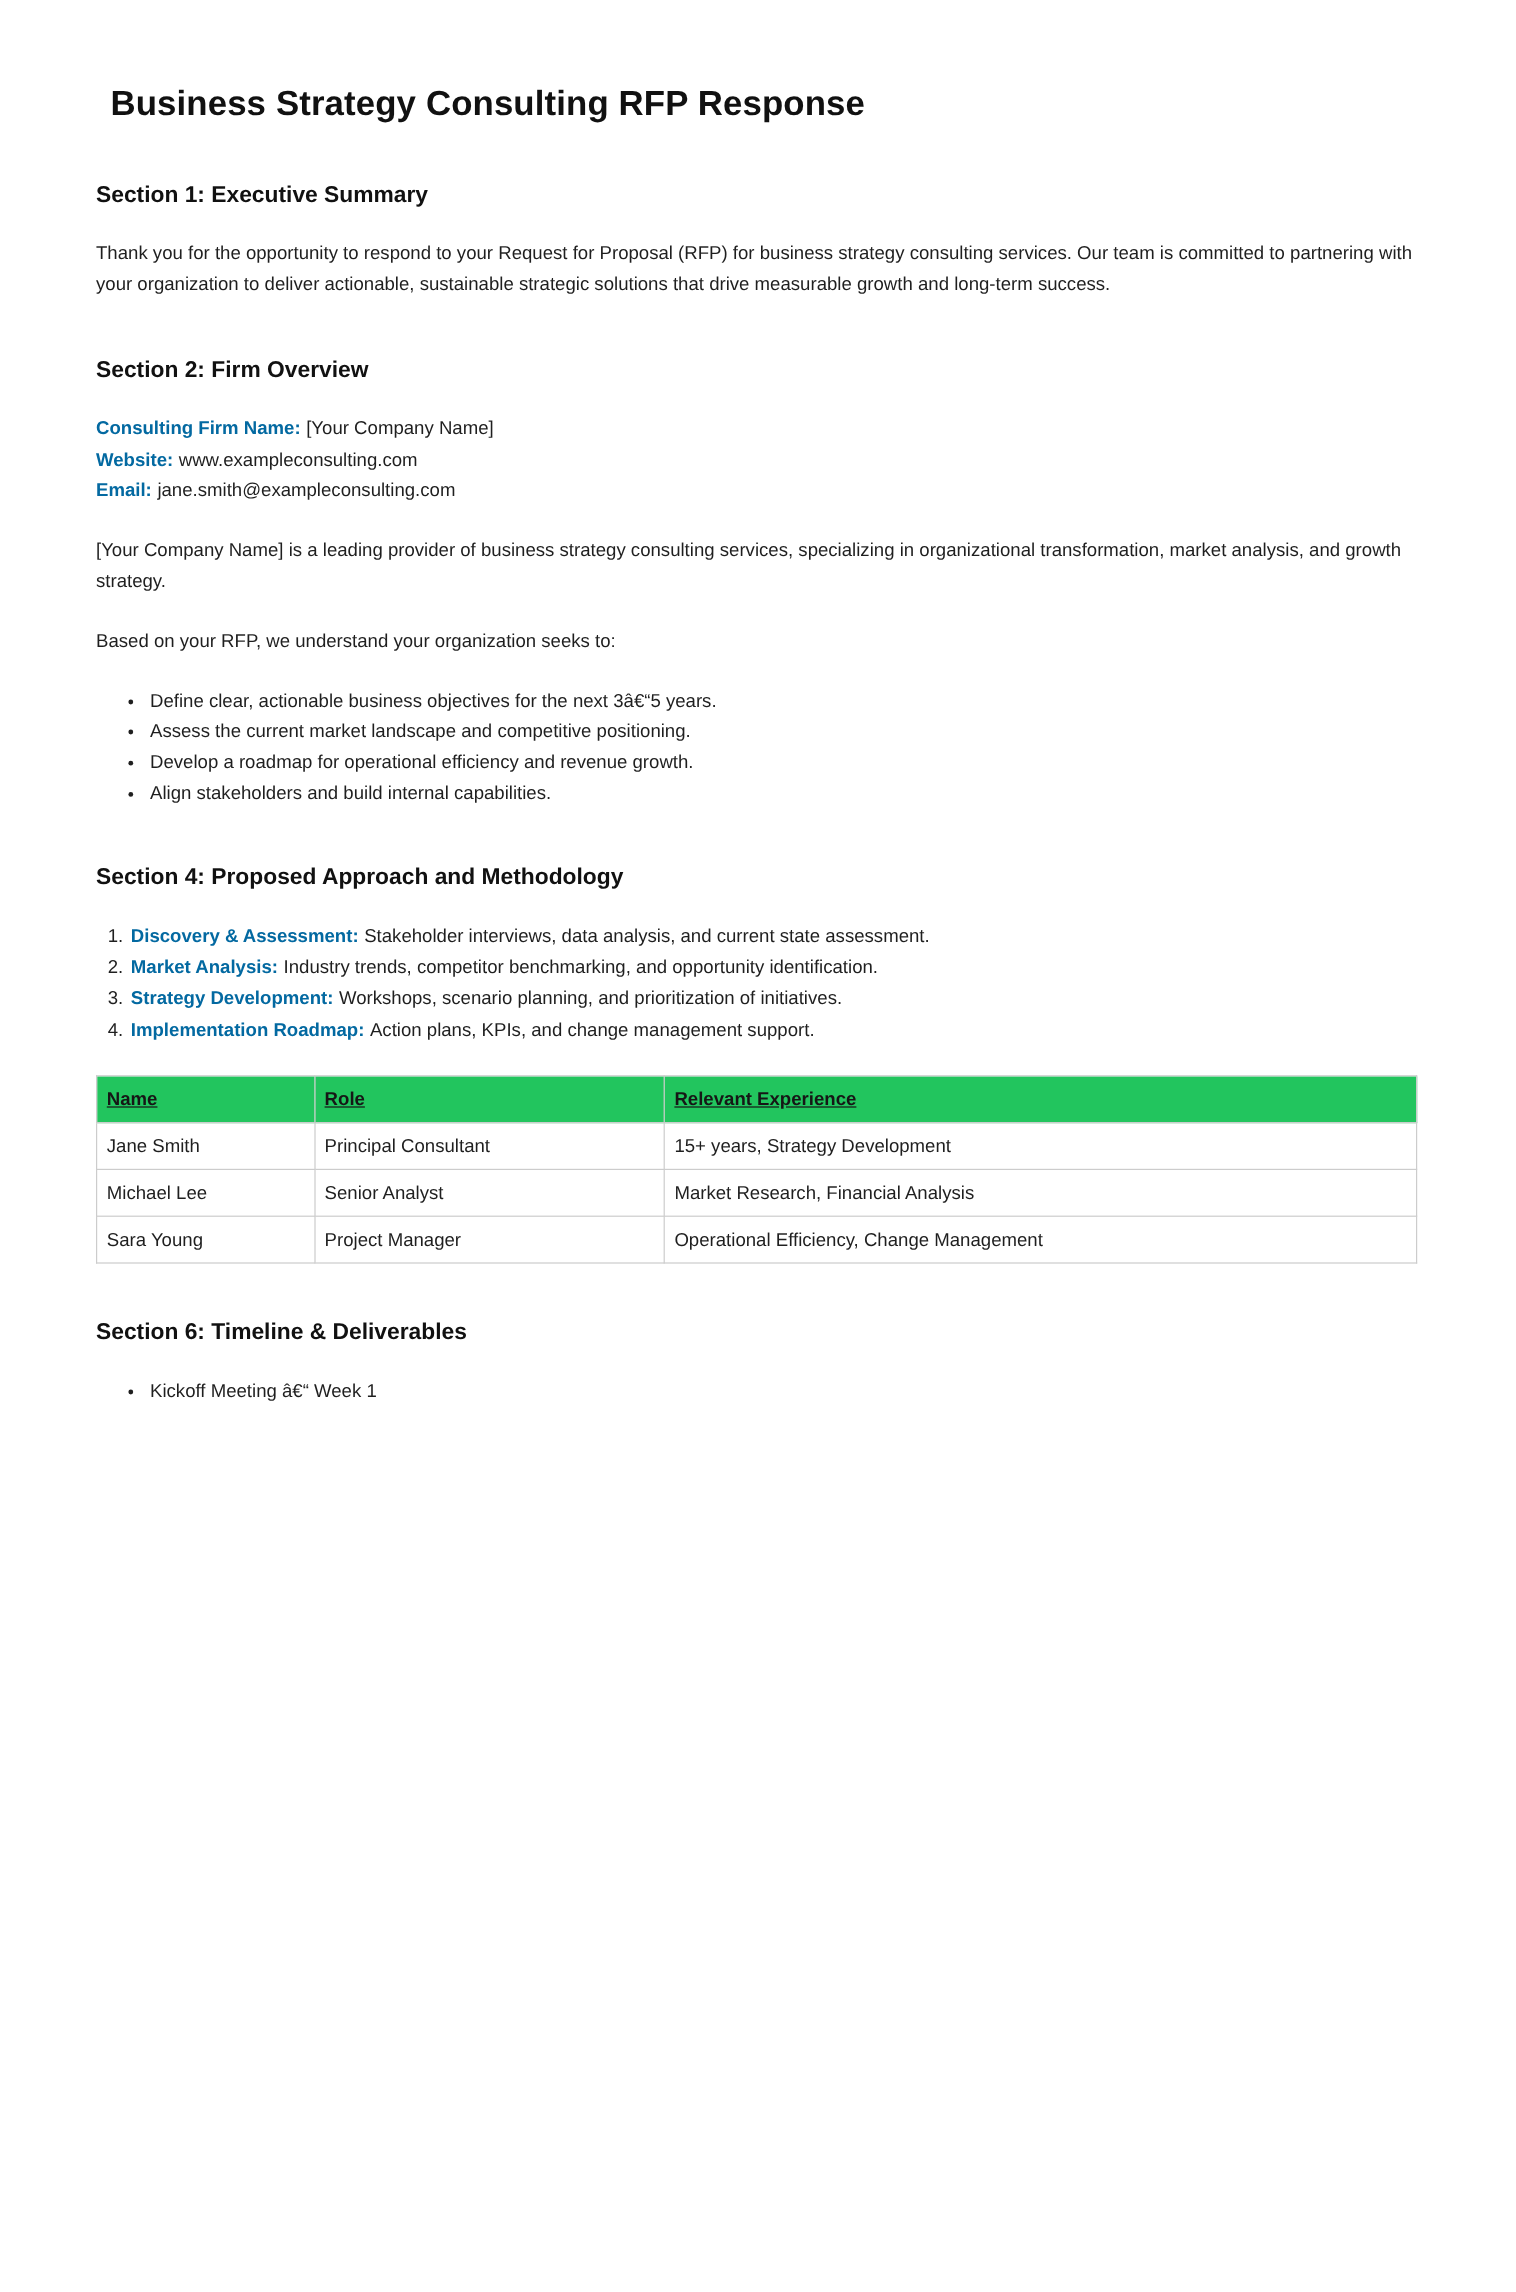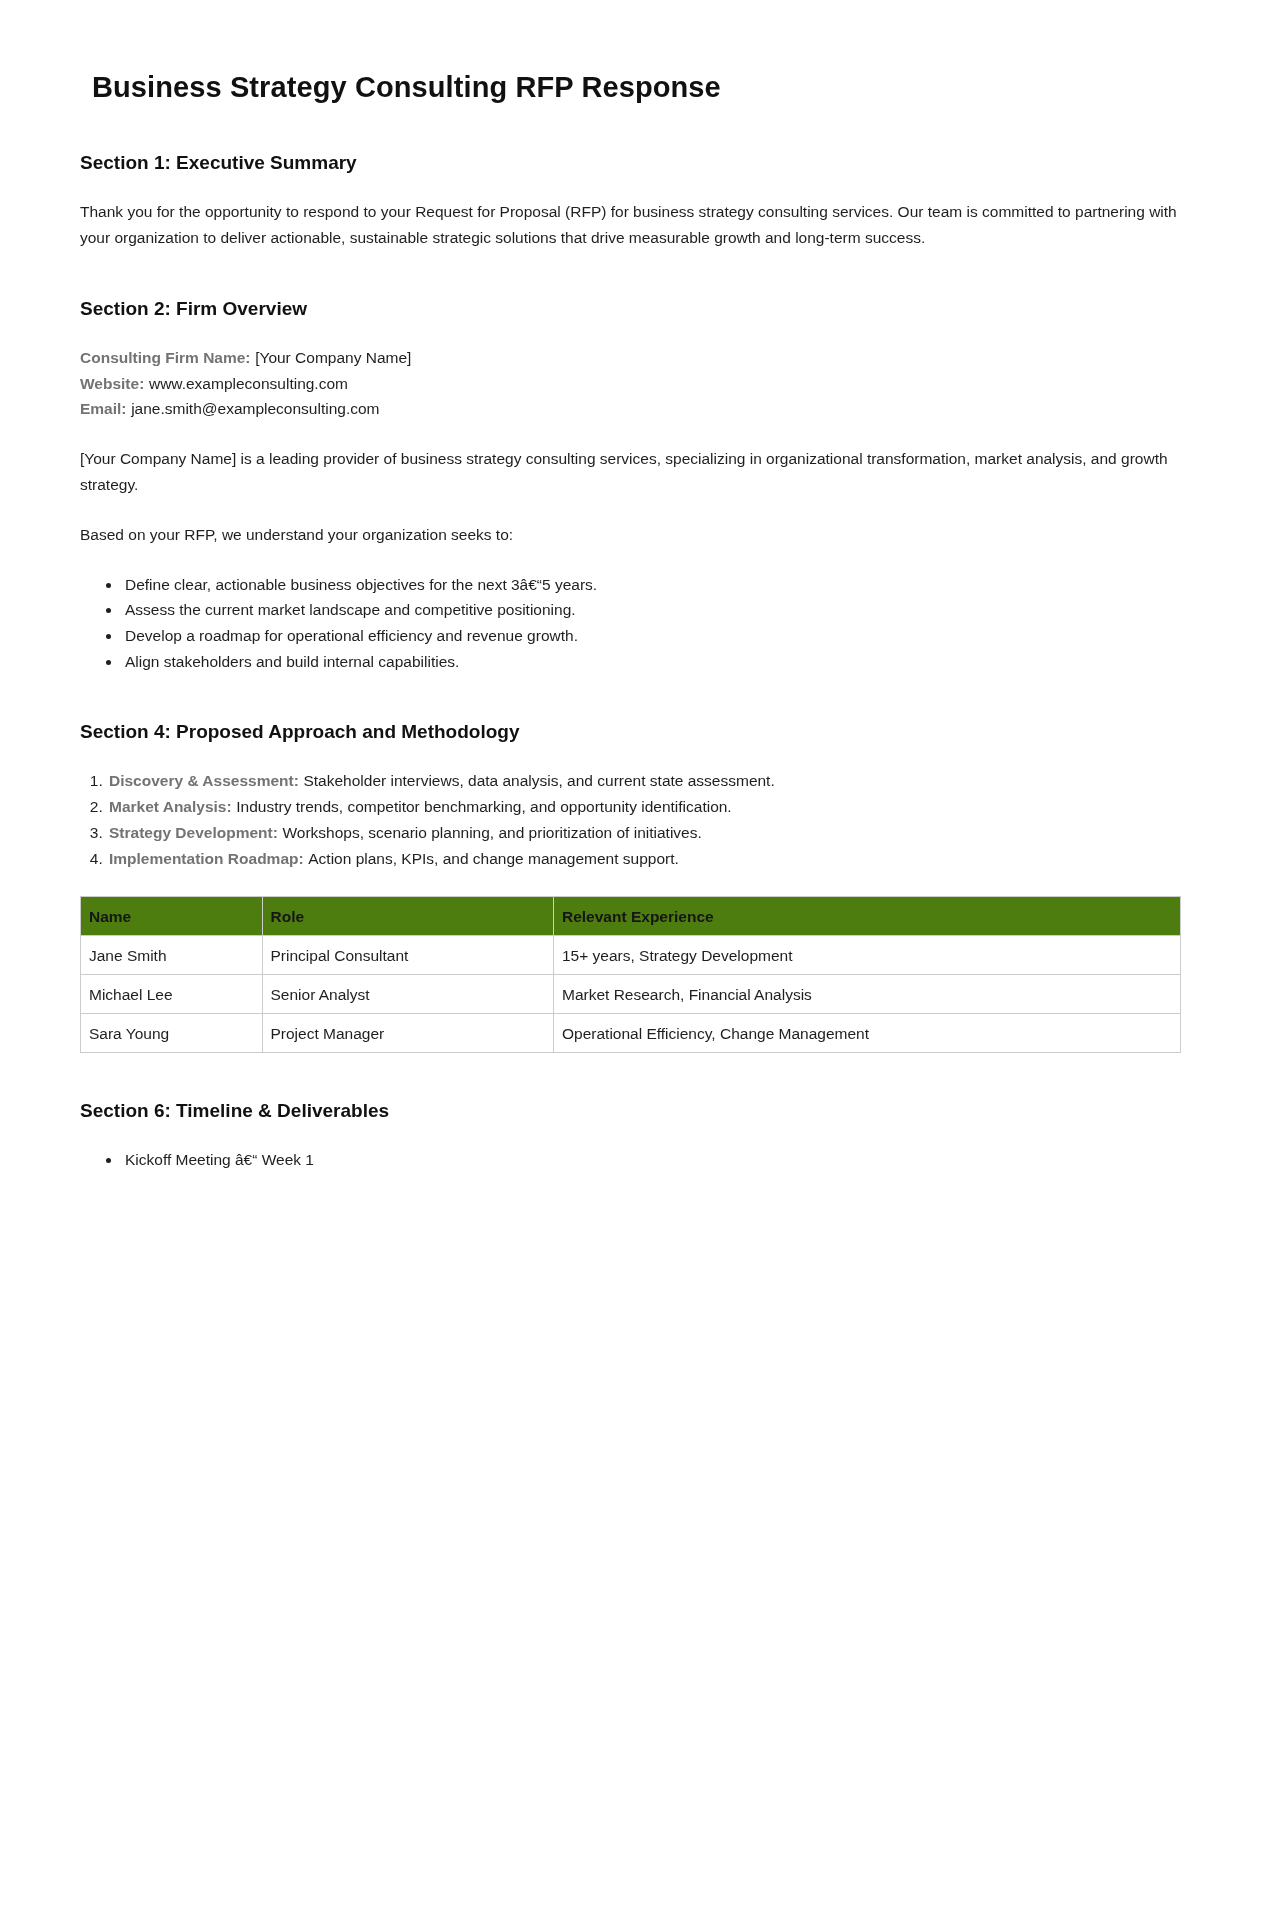--- a/index.html
+++ b/index.html
@@ -46,21 +46,21 @@
   }
   .fields {
     margin: 24px 0;
   }
   .field-line {
     line-height: 25.5px;
   }
   .field-line strong,
   li strong {
     font-weight: 700;
-    color: #737373;
+    color: #0369a1;
     margin-right: 0.30em;
     text-align: center;
   }
   ul.bullet-list {
     margin: 24px 0;
     padding: 0 0 0 42px;
     list-style: disc outside;
   }
   ul.bullet-list li {
     line-height: 25.7px;
@@ -87,21 +87,22 @@
     border: 1px solid #cccccc;
     padding: 6px 8px;
     text-align: left;
     vertical-align: middle;
     line-height: 25px;
     height: 26px;
   }
   table.team-table th {
     font-weight: 700;
     color: #161616;
-    background: #4d7c0f;
+    background: #22c55e;
+    text-decoration: underline;
   }
 </style>
 </head>
 <body>
 
 <div class="clip">
   <div class="doc">
 
     <h1 class="doc-title">Business Strategy Consulting RFP Response</h1>
 

